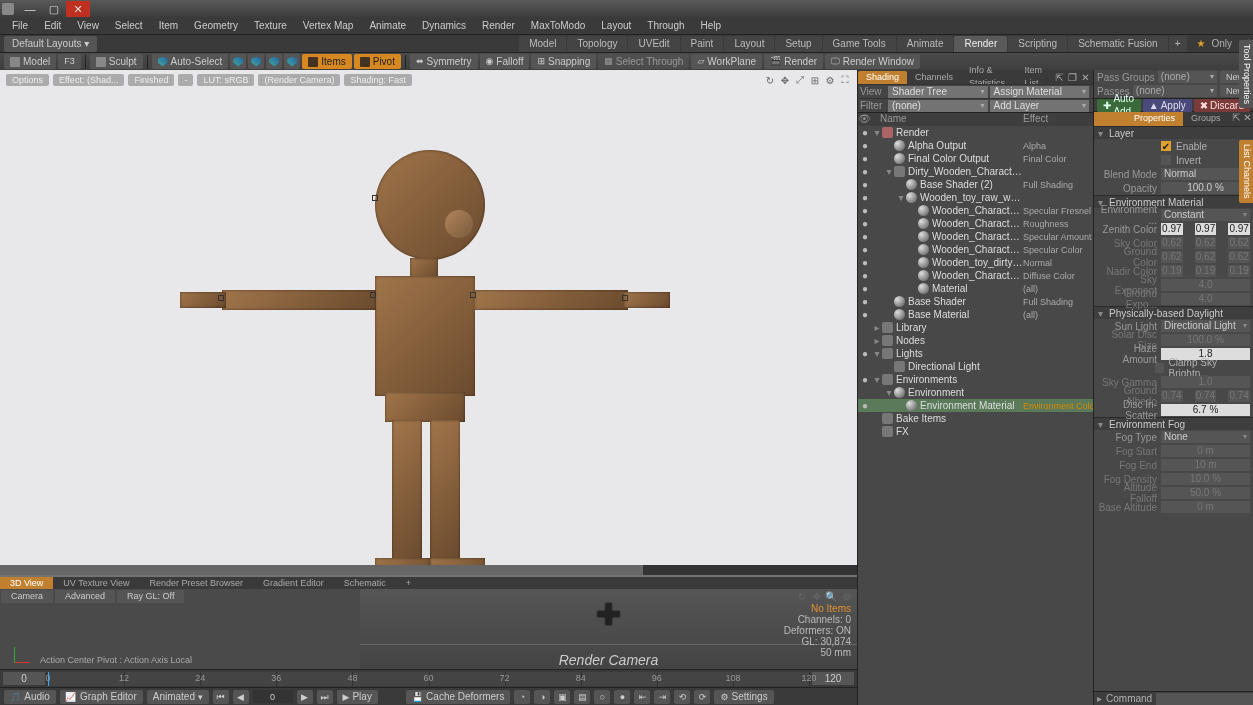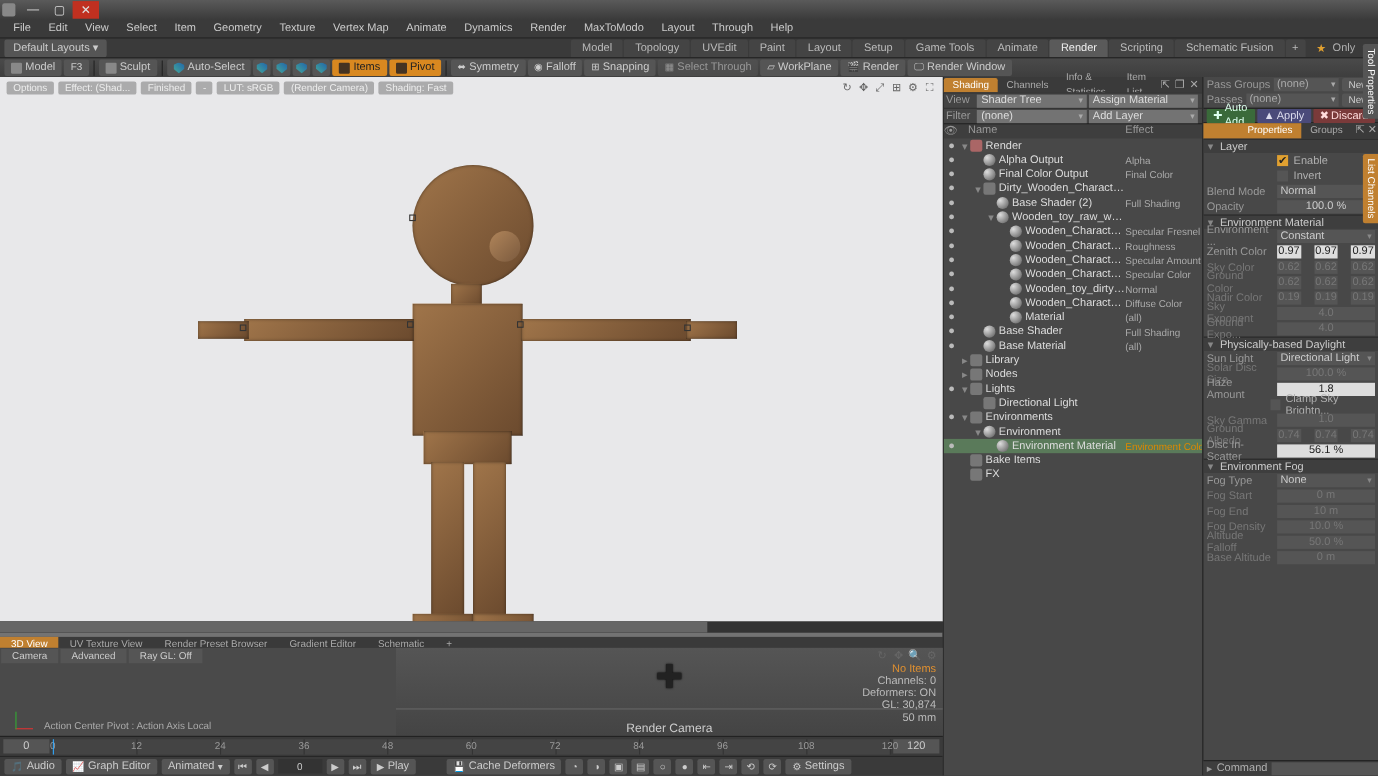--- a/index.html
+++ b/index.html
@@ -95,49 +95,49 @@
 .actbtn { padding:0 6px; height:13px; line-height:13px; border-radius:1px; cursor:pointer; display:flex; align-items:center; gap:2px; }
 .actbtn.add { background:#3a6a3a; color:#dfe; }
 .actbtn.apply { background:#4a4a7a; color:#dde; }
 .actbtn.discard { background:#7a3a3a; color:#fdd; }
 .proptabs { height:14px; display:flex; background:#3a3a3a; }
 .ptab { padding:0 8px; line-height:13px; color:#aaa; cursor:pointer; font-size:9px; }
 .ptab.active { background:#c08030; color:#fff;padding-left:40px; }
 .section-head { height:13px; background:#3e3e3e; padding-left:4px; line-height:13px; font-size:9px; color:#ccc; display:flex; align-items:center; gap:3px; border-top:1px solid #2a2a2a; }
 .section-head .tw { width:8px; color:#888; }
 .pfield { height:14px; display:flex; align-items:center; padding:0 3px; font-size:9px; gap:2px; }
-.pfield .flbl { width:62px; text-align:left; color:#999; padding-right:2px; }
+.pfield .flbl { width:62px; text-align:right; color:#999; padding-right:2px; }
 .pfield .fval { flex:1; background:#555; height:12px; line-height:12px; padding:0 3px; color:#ccc; text-align:center; cursor:text; }
 .pfield .fval.editable { background:#ddd; color:#222; }
 .pfield .fval.dd { cursor:pointer; text-align:left; position:relative; }
 .pfield .fval.dd::after { content:"▾"; position:absolute; right:3px; font-size:8px; color:#888; }
 .pfield .chk { width:10px; height:10px; background:#555; display:inline-flex; align-items:center; justify-content:center; cursor:pointer; }
 .pfield .chk.on { background:#e0a030; color:#222; }
 .pfield .triple { flex:1; display:flex; gap:12px; }
 .pfield .triple span { flex:1; background:#555; height:12px; line-height:12px; text-align:center; color:#ccc; cursor:text; }
 .pfield.dim .flbl, .pfield.dim .fval, .pfield.dim .triple span { color:#777; }
 .propscroll { flex:1; overflow:auto; }
 .cmdrow { height:14px; background:#3e3e3e; display:flex; align-items:center; padding:0 3px; gap:4px; border-top:1px solid #222; }
 .cmdrow input { flex:1; background:#555; border:none; height:12px; color:#ccc; padding:0 3px; font-size:9px; }
 
-.lowtabs { height:14px; background:#3a3a3a; display:flex; align-items:stretch; border-top:4px solid #737373; }
+.lowtabs { height:14px; background:#3a3a3a; display:flex; align-items:stretch; border-top:2px solid #737373; }
 .ltab { padding:0 10px; line-height:13px; cursor:pointer; color:#aaa; font-size:9px; }
 .ltab.active { background:#c08030; color:#fff; }
 .lowarea { height:80px; background:#4a4a4a; display:flex; align-items:stretch; position:relative; }
 .cambtn { height:13px; line-height:13px; padding:0 10px; background:#555; margin:1px; color:#ccc; cursor:pointer; font-size:9px; }
 .lowleft { width:360px; display:flex; flex-direction:column; }
 .lowbtns { display:flex; }
 .lowinfo { flex:1; display:flex; align-items:flex-end; padding:0 6px 4px 40px; color:#aaa; font-size:9px; }
 .axis { position:absolute; left:14px; bottom:6px; width:22px; height:22px; }
 .axis::before { content:""; position:absolute; left:0; bottom:0; width:16px; height:1px; background:#d33; }
 .axis::after { content:""; position:absolute; left:0; bottom:0; width:1px; height:16px; background:#3a3; }
 .rendercam { flex:1; position:relative; background:linear-gradient(#555,#444); }
 .camfloor { position:absolute; left:0; right:0; bottom:30%; height:1px; background:#666; }
 .camchar { position:absolute; left:50%; top:8px; transform:translateX(-50%); color:#222; font-size:30px; text-shadow:0 0 2px #000; }
-.rendercam .label { position:absolute; bottom:1px; left:50%; transform:translateX(-50%); font-size:11px; color:#ccc; }
+.rendercam .label { position:absolute; bottom:1px; left:50%; transform:translateX(-50%); font-size:14px; color:#ccc;font-style:italic; }
 .lowstats { position:absolute; right:6px; top:14px; text-align:right; font-size:9px; color:#bbb; line-height:11px; }
 .lowstats .orange { color:#e09030; }
 .lowicons { position:absolute; right:4px; top:1px; display:flex; gap:3px; }
 
 .timeline { height:18px; background:#3a3a3a; display:flex; align-items:center; position:relative; border-top:1px solid #222; }
 .tl-num-l, .tl-num-r { width:42px; text-align:center; background:#555; height:13px; line-height:13px; color:#ccc; margin:0 3px; cursor:text; }
 .tl-track { flex:1; height:14px; background:#444; position:relative; }
 .tl-tick { position:absolute; top:0; bottom:0; width:1px; background:#333; }
 .tl-label { position:absolute; top:1px; font-size:9px; color:#999; transform:translateX(-50%); }
 .tl-cursor { position:absolute; top:0; bottom:0; width:1px; background:#3af; }
@@ -737,21 +737,21 @@
       <div class="pfield dim">
           <span class="flbl">Ground Albedo</span>
           <div class="triple">
             <span>0.74</span>
             <span>0.74</span>
             <span>0.74</span>
           </div>
         </div>
       <div class="pfield">
           <span class="flbl">Disc In-Scatter</span>
-          <div class="fval editable">56.1 %</div>
+          <div class="fval editable">6.7 %</div>
         </div>
 
       <div class="section-head">
           <span class="tw">▾</span>
           <span>Environment Fog</span>
         </div>
       <div class="pfield">
           <span class="flbl">Fog Type</span>
           <div class="fval dd">None</div>
         </div>

